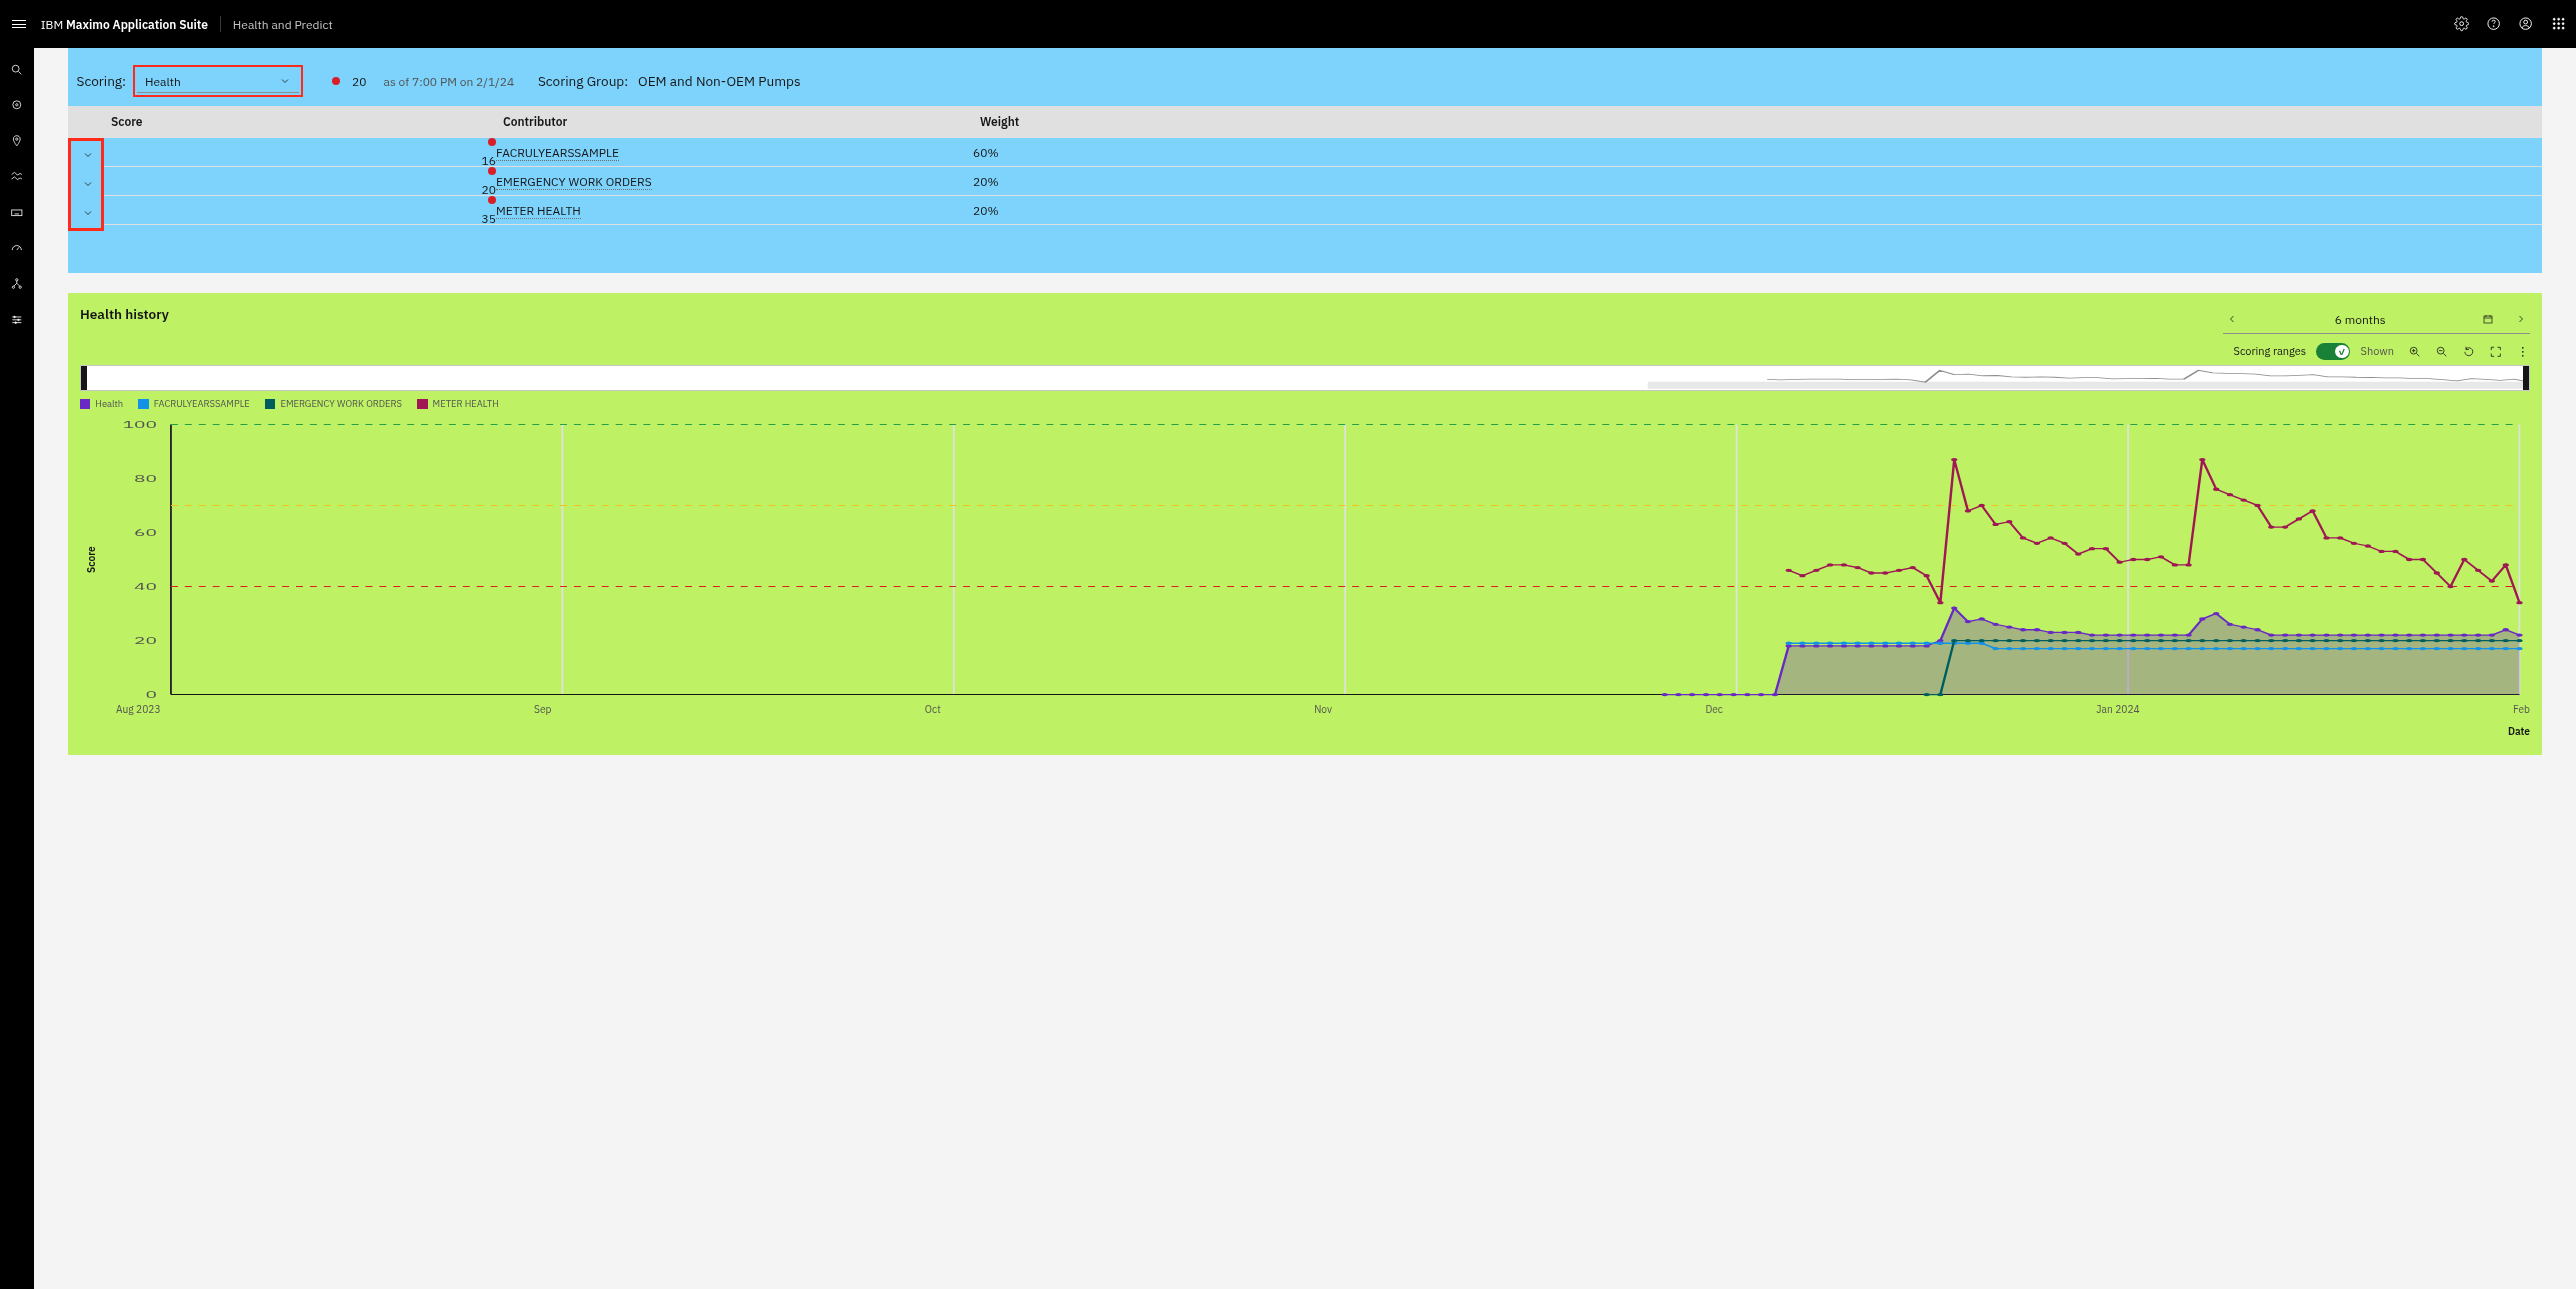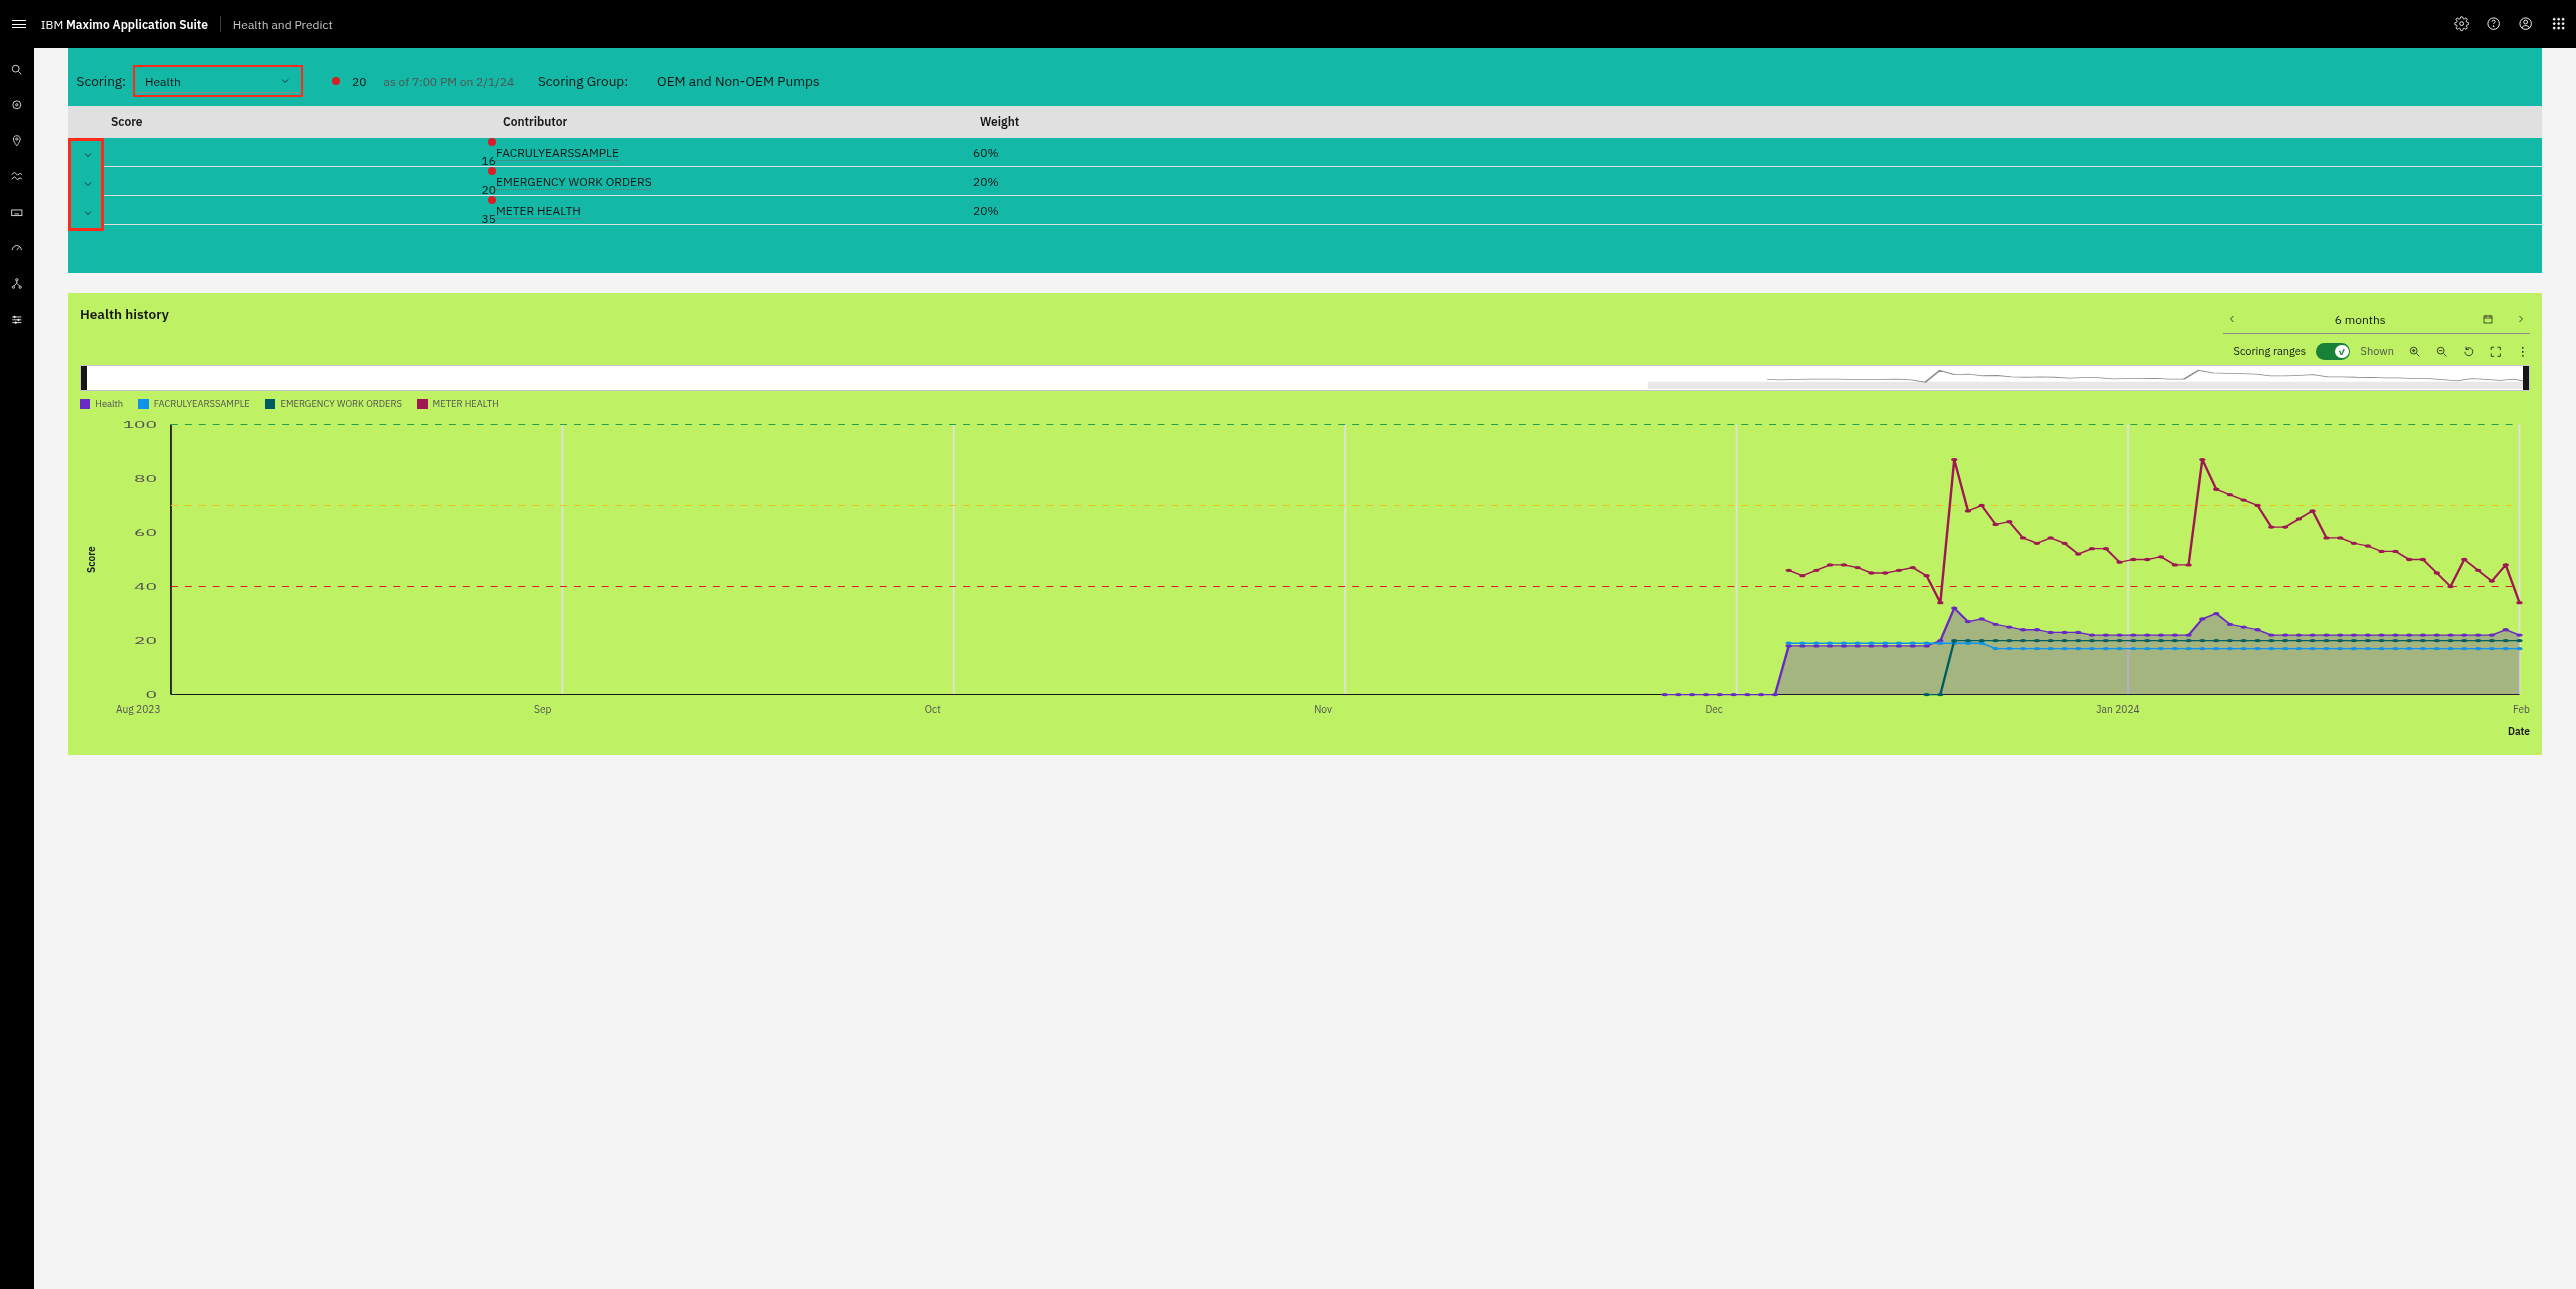--- a/index.html
+++ b/index.html
@@ -23,37 +23,37 @@
   
   .shell { display: flex; height: calc(100vh - 34px); }
   .side-nav { width: 34px; background: #000; display: flex; flex-direction: column; align-items: center; padding-top: 8.5px; gap: 10.2px; }
   .side-nav .nav-item { width: 34px; height: 25.6px; display:flex; align-items:center; justify-content:center; cursor:pointer; }
   .side-nav svg { width: 13.6px; height: 13.6px; }
   .nav-icon { stroke: #f4f4f4; fill: none; }
 
   .main { flex: 1; background: #f4f4f4; overflow-y: auto; padding: 0 34px 34px 34px; }
 
   
-  .card { background: #14b8a6; margin-top: 0; padding-bottom: 8.5px; }
+  .card { background: #7dd3fc; margin-top: 0; padding-bottom: 8.5px; }
 
   
   .scoring-bar { display: flex; align-items: center; padding: 17px 8.5px 8.5px 8.5px; gap: 6.8px; flex-wrap: wrap;}
   .scoring-label { font-size: 13.6px; }
   .select-box {
     border: 2.6px solid #ff2a1a; display: flex; align-items: center; justify-content: space-between;
     width: 170px; height: 32px; padding: 0 10.2px; cursor: pointer; position: relative;
   }
   .select-box::after { content:''; position:absolute; inset: 1.7px; border-bottom: 0.9px solid #8d8d8d; pointer-events:none; }
   .select-box .value { font-size: 12px; color: #161616; }
   .chev { width: 12px; height: 12px; }
   .red-dot { width: 8.5px; height: 8.5px; border-radius: 50%; background: #da1e28; display: inline-block; vertical-align: middle; }
   .metric-val { font-size: 12px; margin-left: 5.1px; }
   .asof { color: #525252; font-size: 12px; margin-left: 10.2px; }
   .sg-label { font-size: 13.6px; color: #161616; margin-left: 17px; }
-  .sg-val { font-size: 13.6px; color: #161616; margin-left: 22px; }
+  .sg-val { font-size: 13.6px; color: #161616; margin-left: 3px; }
 
   
   .tbl-head { display:grid; grid-template-columns: 43px 392px 477px 1fr; background:#e0e0e0; height: 32px; align-items:center; font-weight:600; font-size:12px; }
   .tbl-head .c-score { padding-left: 0; }
   .tbl-row { display:grid; grid-template-columns: 43px 392px 477px 1fr; height: 29px; align-items:center; border-bottom: 0.9px solid #e0e0e0; font-size:12px; }
   .chev-box { width: 34px; height: 100%; display:flex; align-items:center; justify-content:center; cursor:pointer; }
   .chev-highlight-group { border: 3.4px solid #ff2a1a; width: 36px; }
   .score-cell { display:flex; align-items:flex-end; gap: 6.8px; flex-direction: column; }
   .contrib-cell span { border-bottom: 0.9px dotted #6f6f6f; }
 

